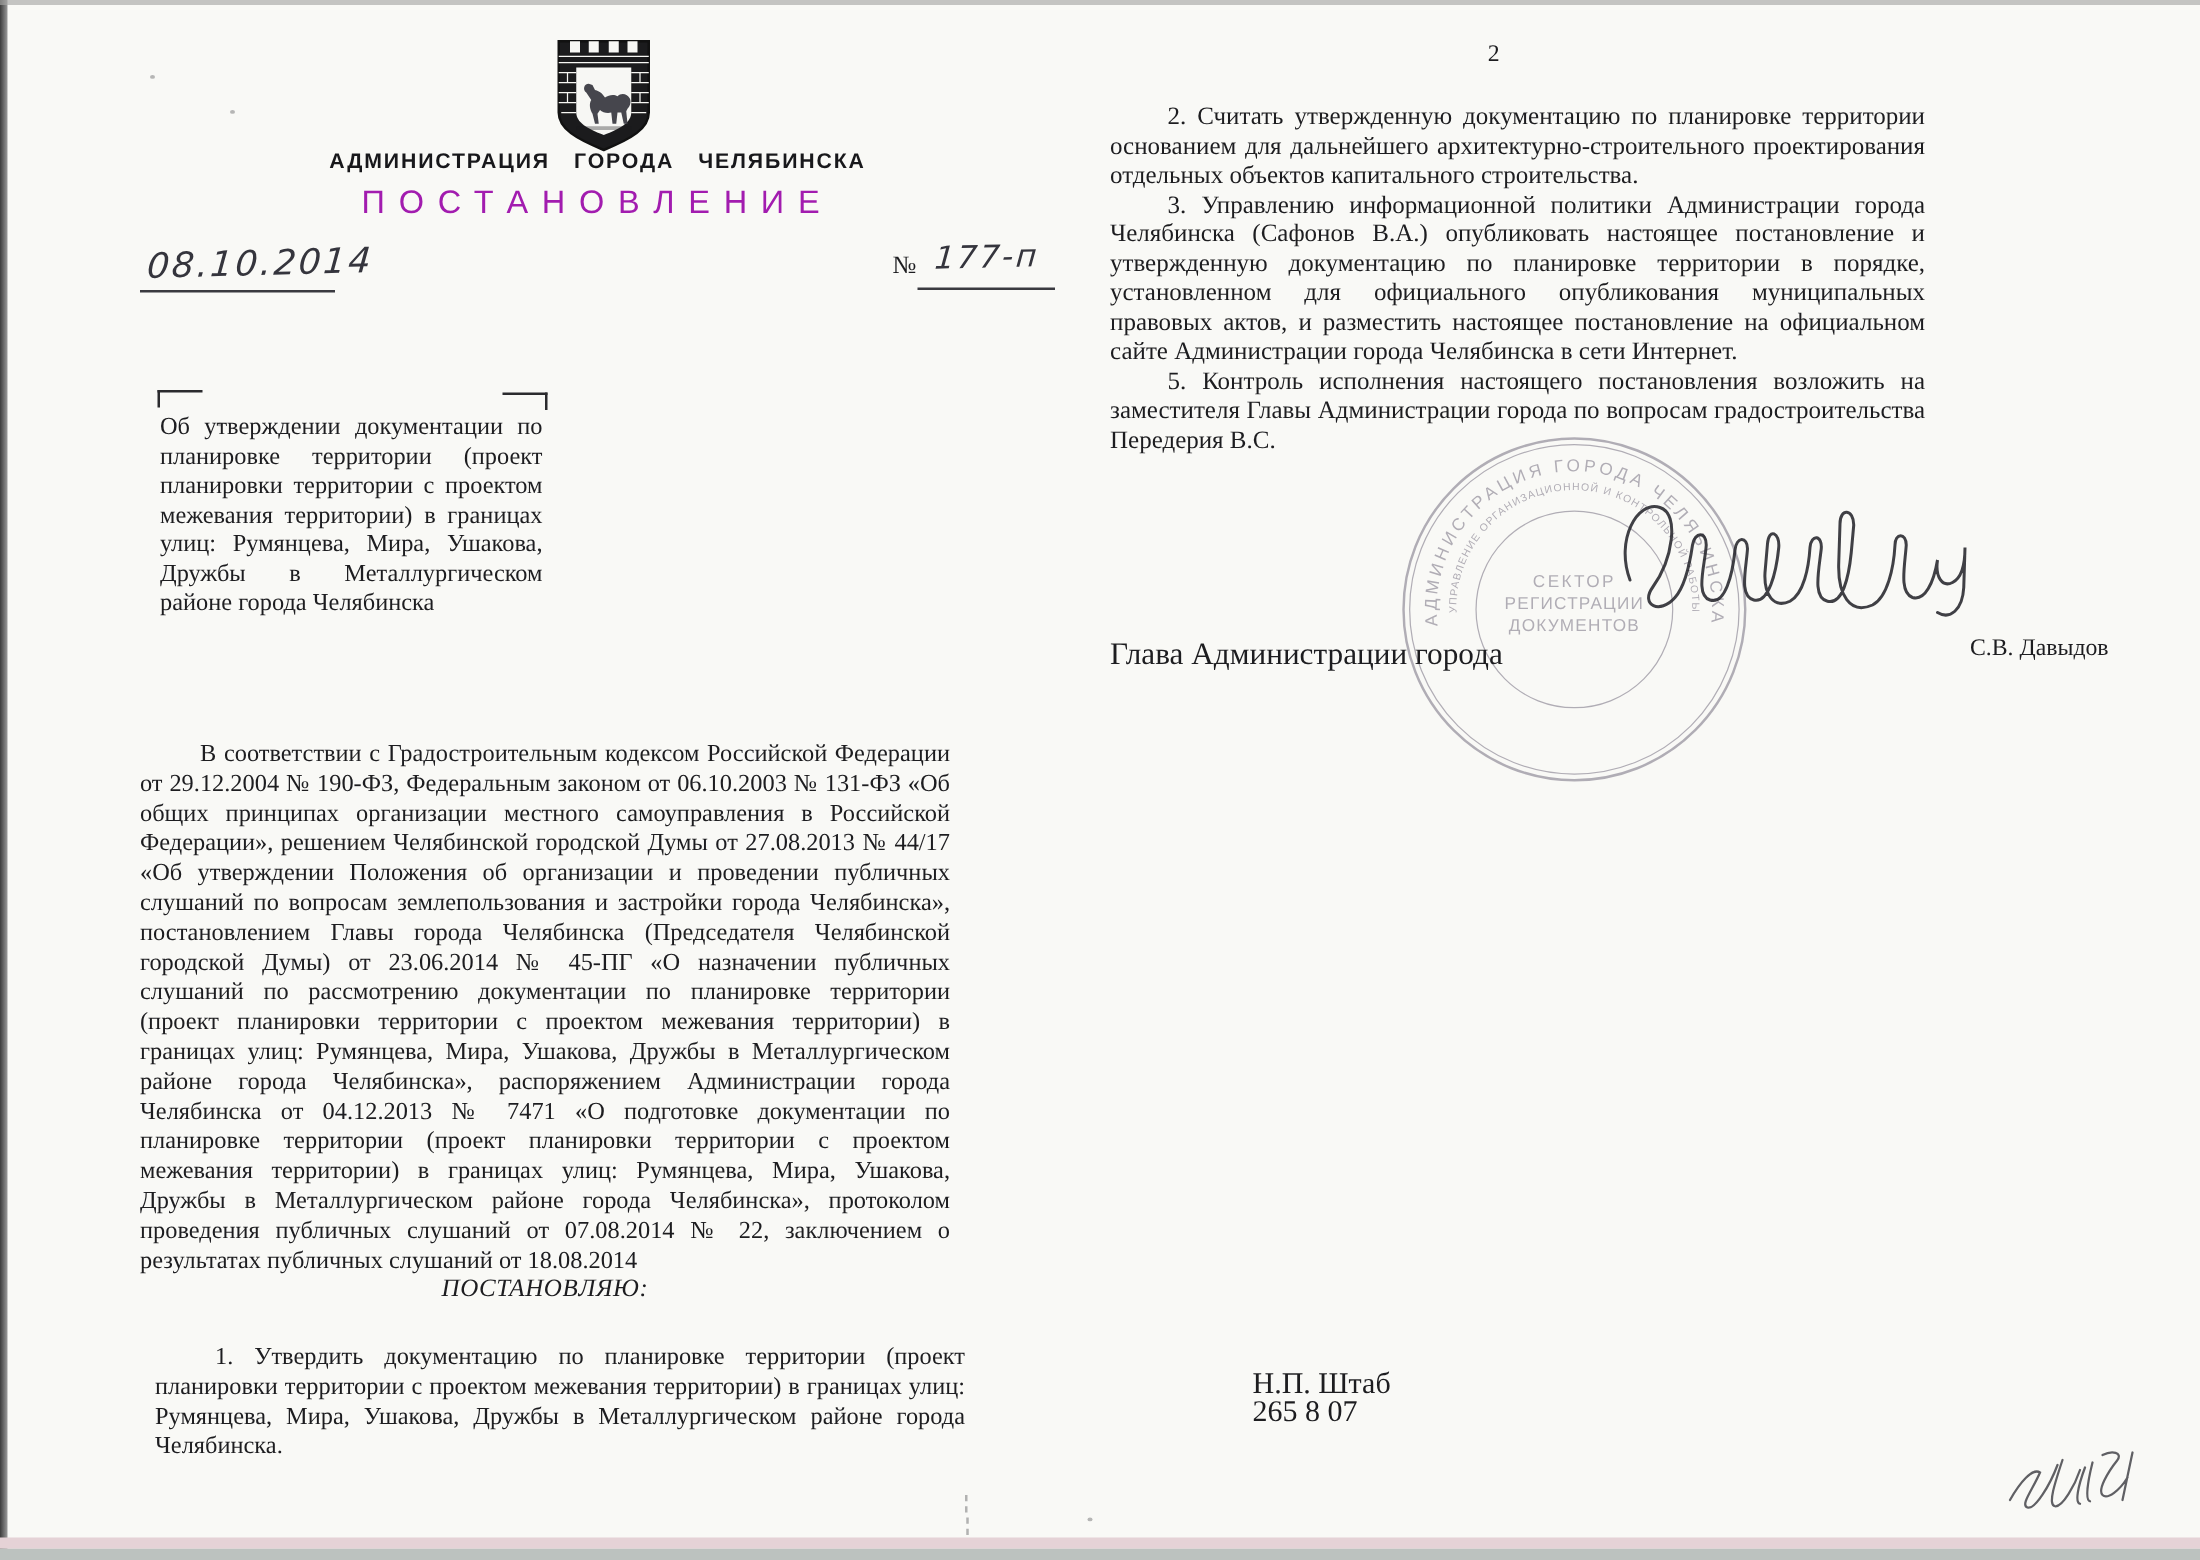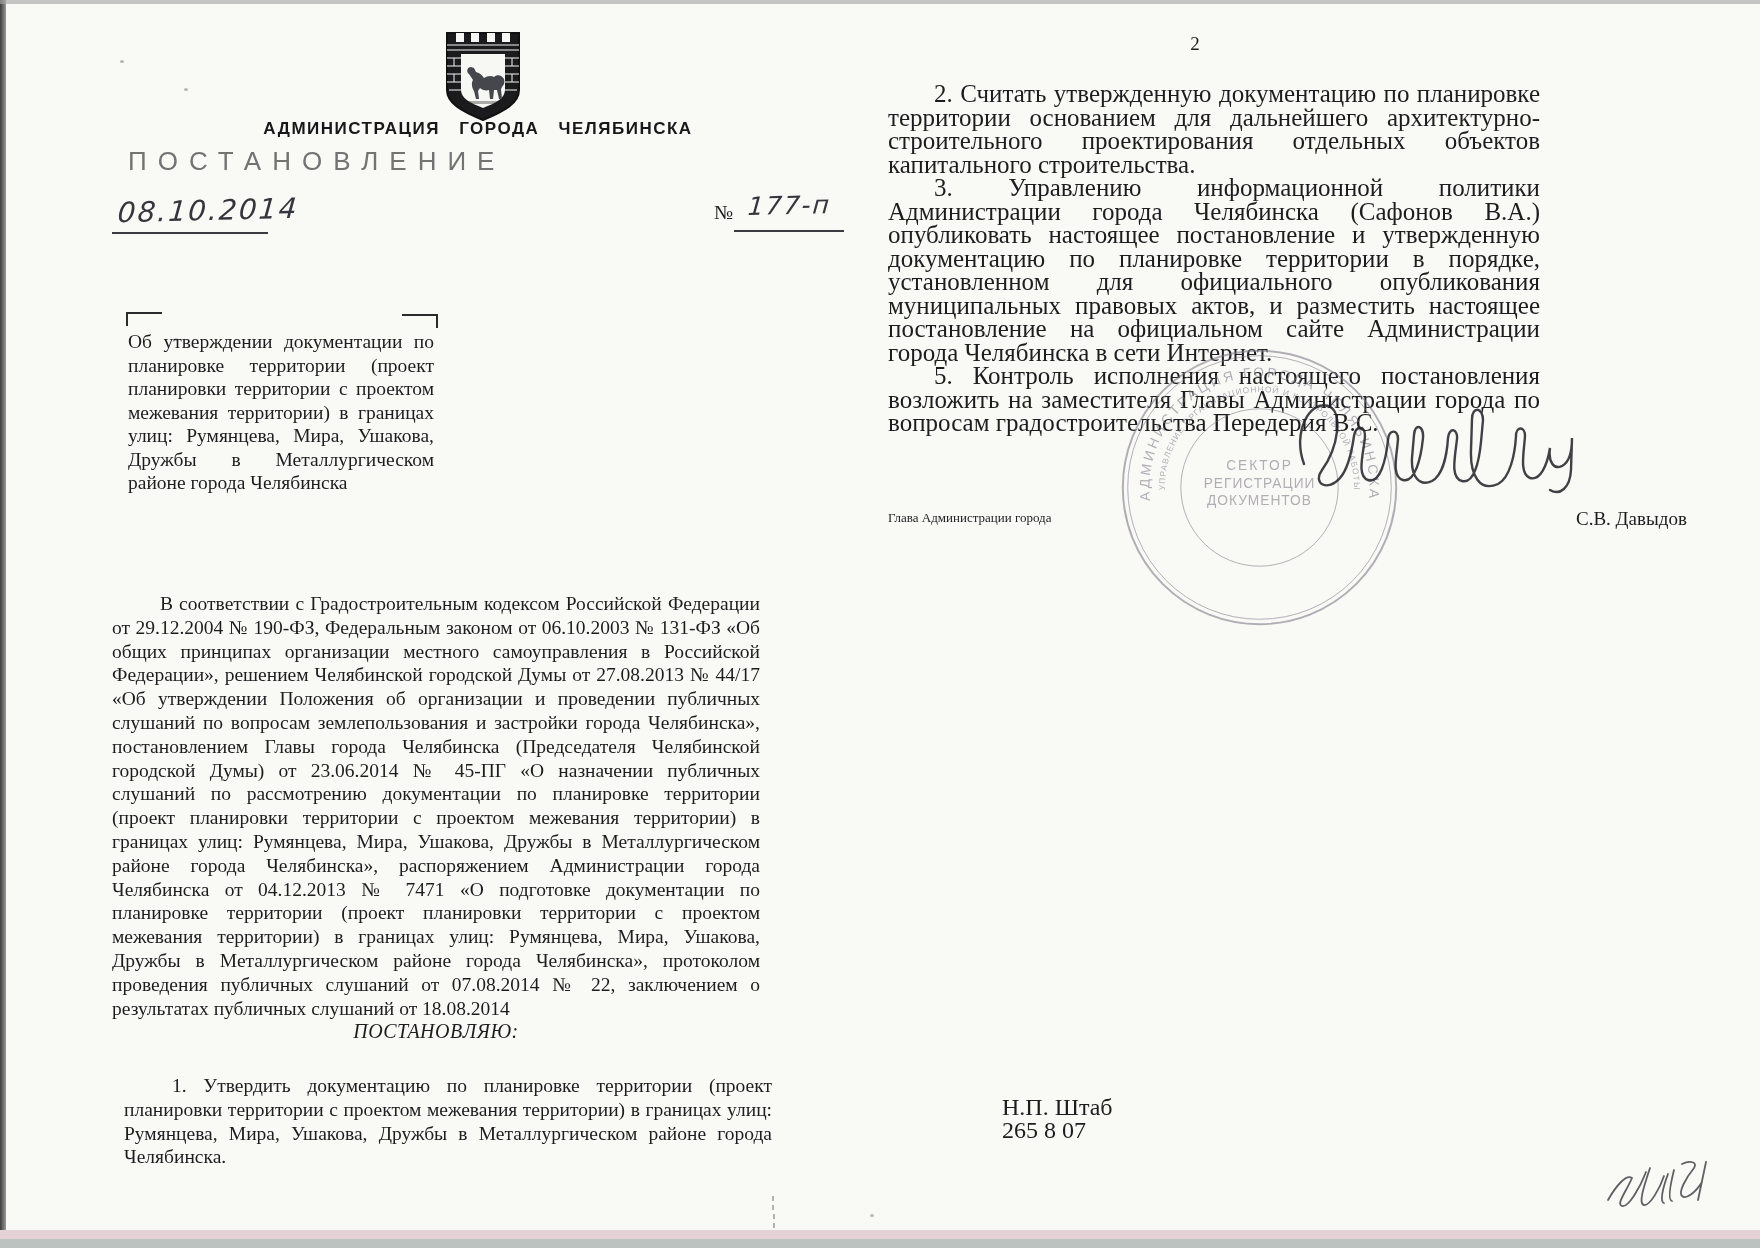--- a/index.html
+++ b/index.html
@@ -15,23 +15,23 @@
   .edge-top { left:0; top:0; width:1760px; height:4px; background:#a8a8a6; opacity:.65; }
   .edge-bottom-pink { left:0; top:1230px; width:1760px; height:9px; background:#e5d2d6; }
   .edge-bottom-gray { left:0; top:1239px; width:1760px; height:9px; background:#bcc2bf; }
   .speck { width:4px; height:3px; border-radius:50%; background:#88888a; opacity:.6; }
   .fold-dash { width:2px; height:5px; background:#787878; opacity:.55; }
 
   
   .org-name { left:128px; top:119px; width:700px; text-align:center;
     font-family:"Liberation Sans", sans-serif; font-weight:bold; font-size:17px;
     letter-spacing:1.5px; word-spacing:13px; color:#18181b; }
-  .doc-type { left:128px; top:146px; width:700px; text-align:left;
+  .doc-type { left:128px; top:146px; width:700px; text-align:center;
     font-family:"Liberation Sans", sans-serif; font-size:26px;
-    letter-spacing:11px; color:#737373; }
+    letter-spacing:11px; color:#a21caf; }
 
   
   .handwriting { font-family:"DejaVu Sans", sans-serif; font-style:italic;
     color:#35353d; transform:skewX(-6deg) rotate(-1.5deg); letter-spacing:2px; }
   .hw-date { left:118px; top:194px; font-size:28px; }
   .hw-date-line { left:112px; top:232px; width:156px; height:0; border-bottom:2px solid #3a3a40; }
   .num-label { left:714px; top:201px; font-size:20px; }
   .hw-num { left:748px; top:191px; font-size:25px; }
   .hw-num-line { left:734px; top:230px; width:110px; height:0; border-bottom:2px solid #3a3a40; }
 
@@ -46,22 +46,22 @@
   .preamble { left:112px; top:592px; width:648px; margin:0;
     font-size:19.5px; line-height:23.8px; text-align:justify; text-indent:48px; }
   .resolve { left:112px; top:1020px; width:648px; text-align:center;
     font-size:20px; letter-spacing:.5px;font-style:italic; }
   .item1 { left:112px; top:1062px; width:648px; margin:12px;
     font-size:19.5px; line-height:23.8px; text-align:justify; text-indent:48px; }
 
   
   .page-number { left:1180px; top:33px; width:30px; text-align:center; font-size:19px; }
   .items2 { left:888px; top:82px; width:652px; }
-  .items2 p { margin:0; font-size:25px; line-height:23.5px; text-align:justify; text-indent:46px; }
-  .sig-position { left:888px; top:510px; font-size:13px; }
+  .items2 p { margin:0; font-size:20px; line-height:23.5px; text-align:justify; text-indent:46px; }
+  .sig-position { left:888px; top:510px; font-size:25px; }
   .sig-name { left:1576px; top:508px; font-size:19px; }
   .executor { left:1002px; top:1096px; font-size:24px; line-height:23px; }
 
   .stamp-svg { left:1112px; top:340px; width:295px; height:295px; opacity:.58; }
   .sig-svg { left:1288px; top:392px; width:300px; height:120px; }
   .scribble-svg { left:1598px; top:1156px; width:130px; height:62px; opacity:.8; }
   .emblem-svg { left:444px; top:30px; width:78px; height:94px; }
 </style>
 </head>
 <body>

